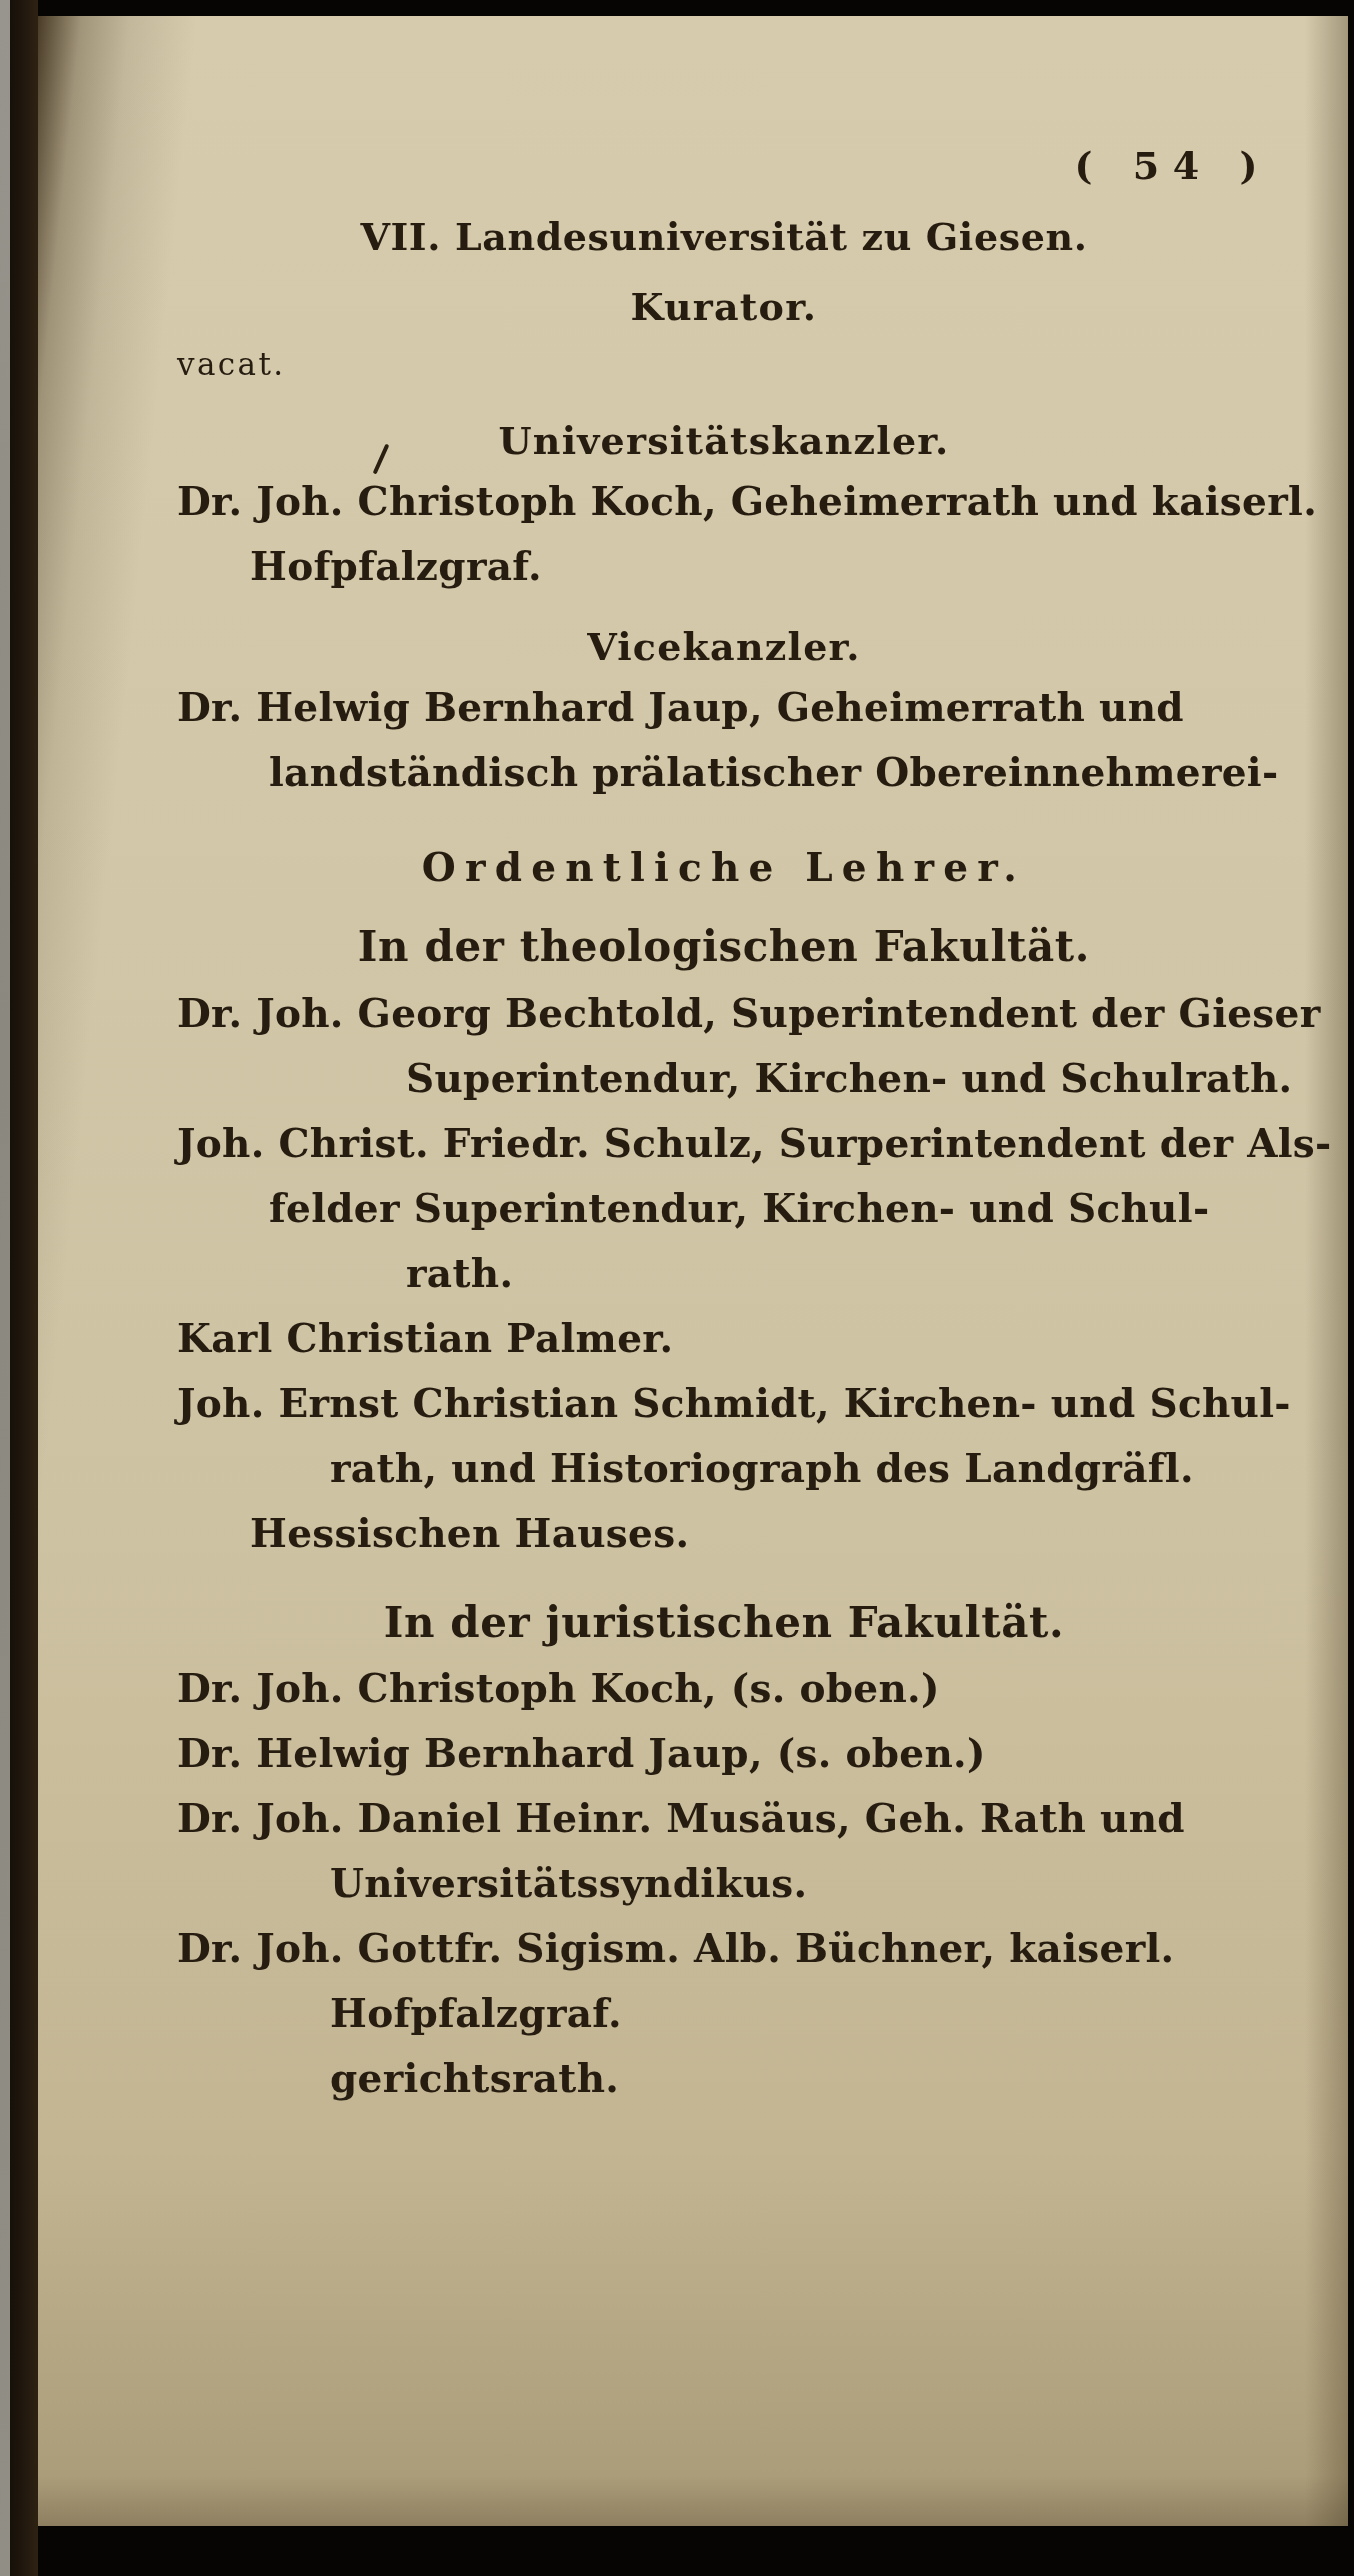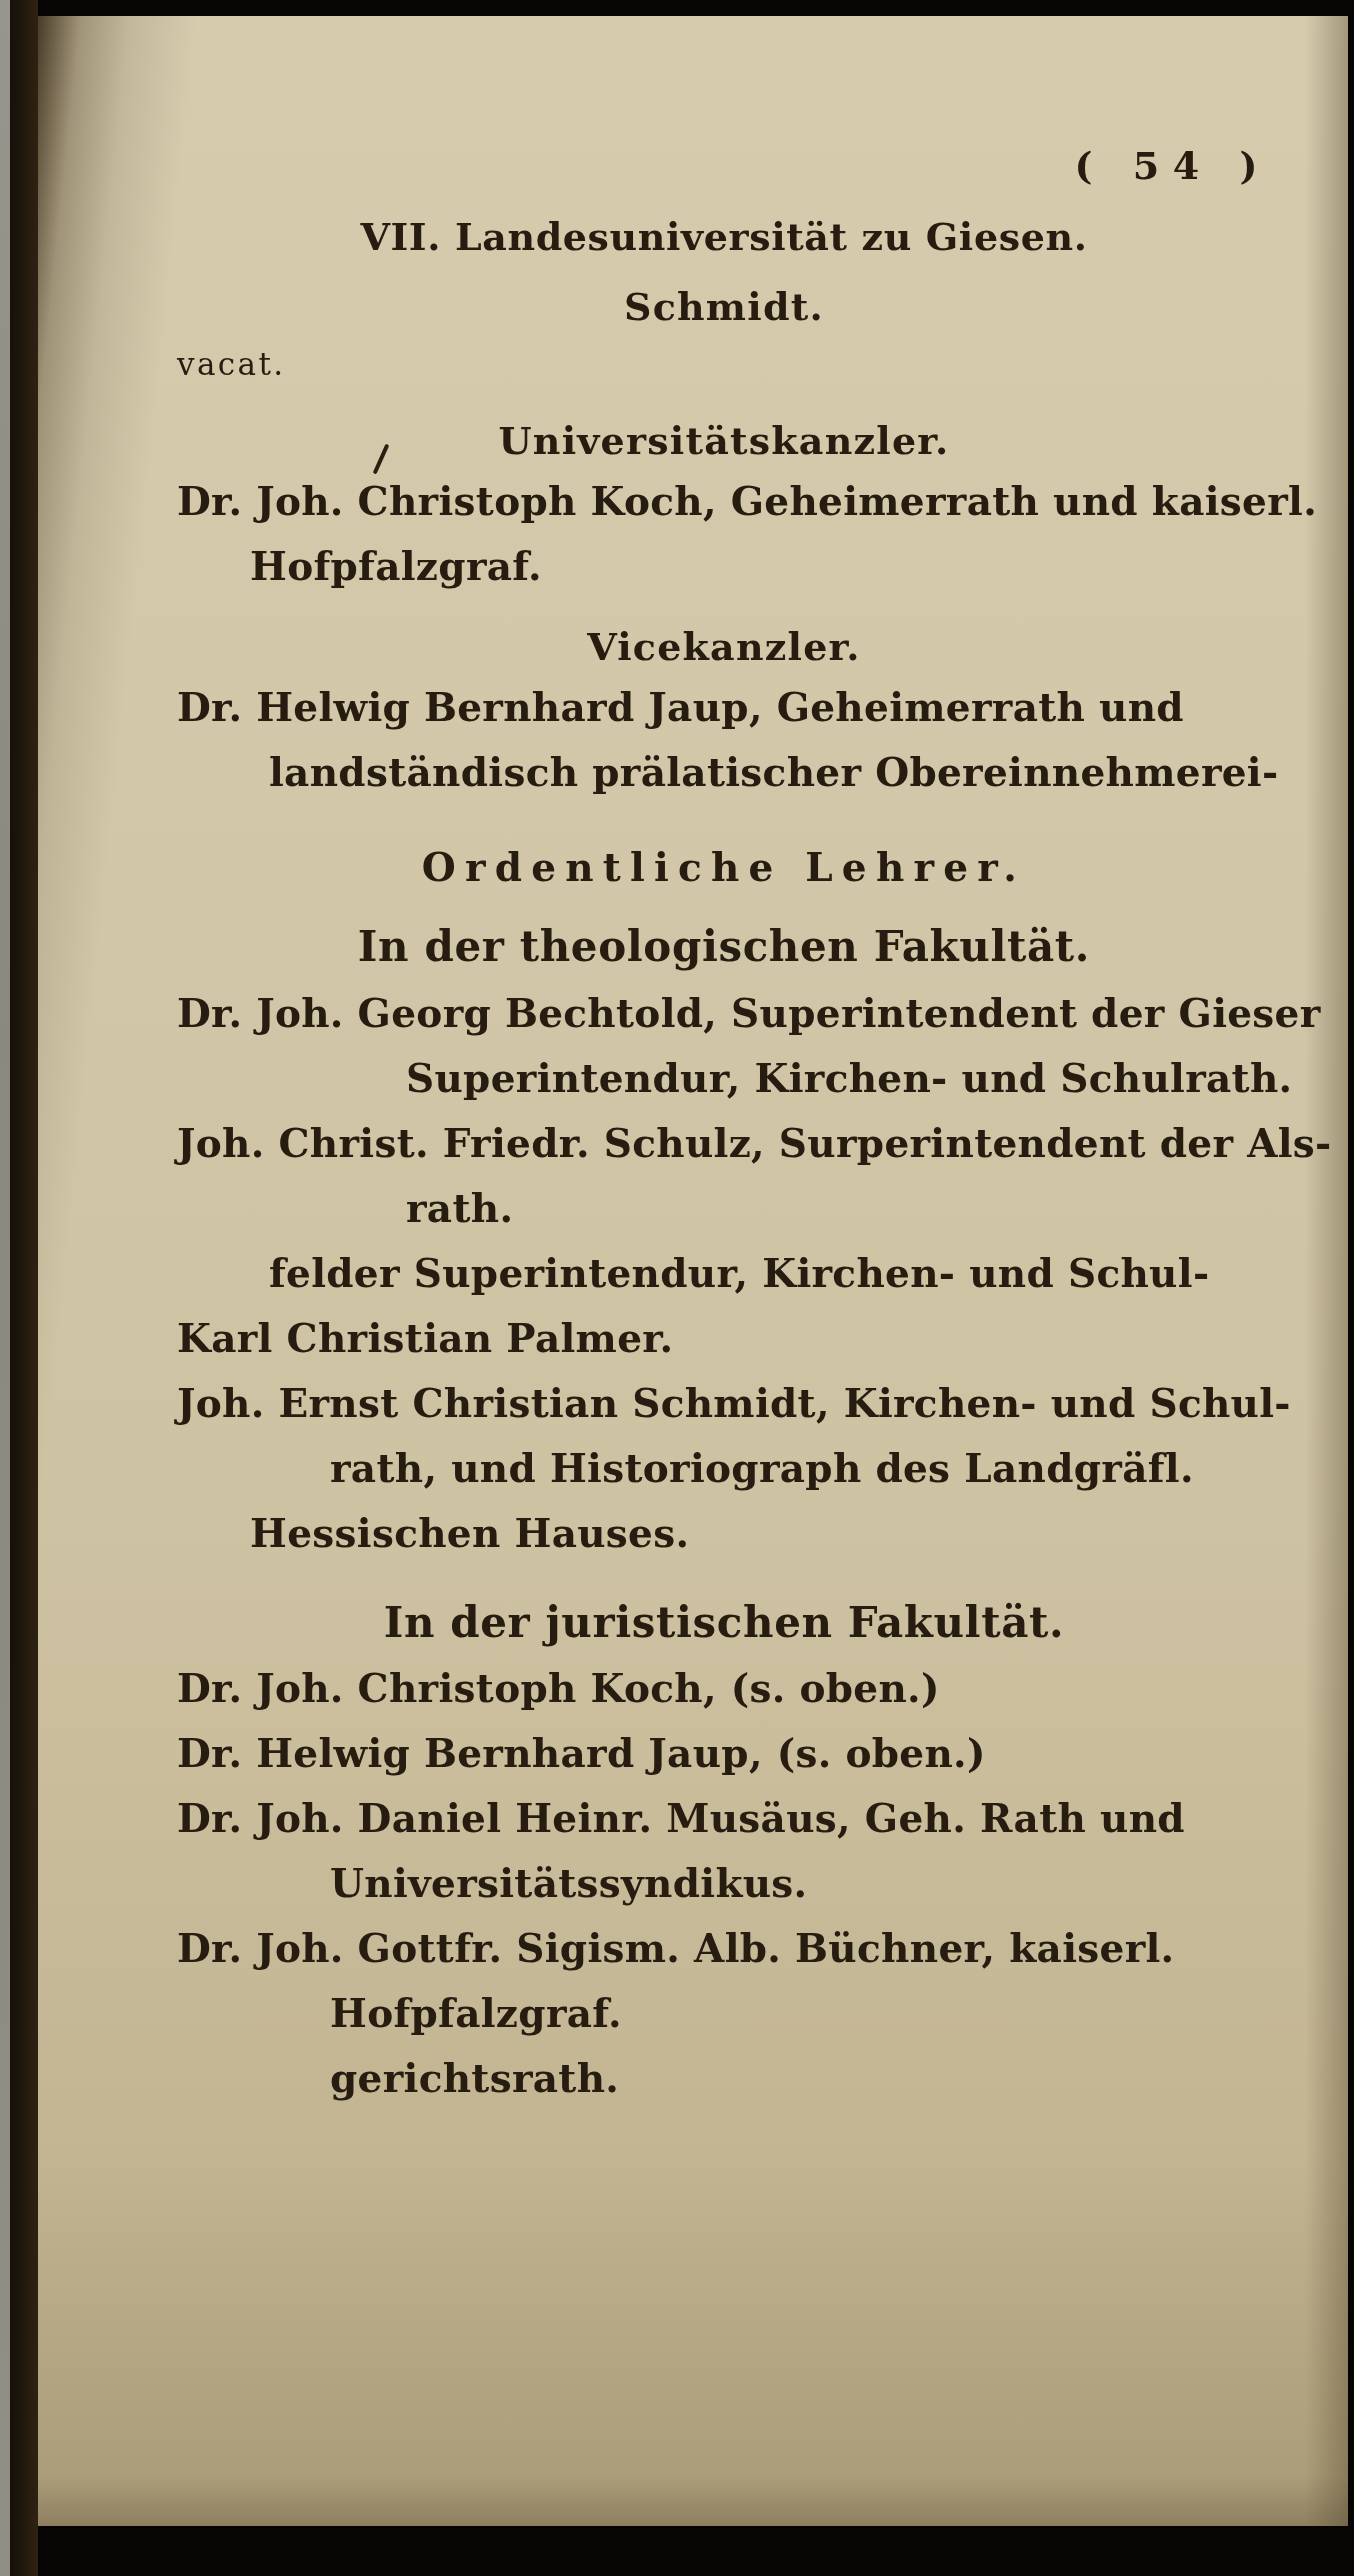--- a/index.html
+++ b/index.html
@@ -104,21 +104,21 @@
 <div class="paper">
   <div class="content">
 
     <div class="ink-mark"></div>
 
     <div class="pagenum">( 54 )</div>
 
     <div class="title">VII. Landesuniversität zu Giesen.</div>
 
     <section>
-      <div class="h-center">Schmidt.</div>
+      <div class="h-center">Kurator.</div>
       <div class="line vacat">vacat.</div>
     </section>
 
     <section>
       <div class="h-center">Universitätskanzler.</div>
       <div class="line">Dr. Joh. Christoph Koch, Geheimerrath und kaiserl.</div>
       <div class="line c1">Hofpfalzgraf.</div>
     </section>
 
     <section>
@@ -134,22 +134,22 @@
     <section>
       <div class="h-fak">In der theologischen Fakultät.</div>
 
       <div>
         <div class="line">Dr. Joh. Georg Bechtold, Superintendent der Gieser</div>
         <div class="line c4">Superintendur, Kirchen- und Schulrath.</div>
       </div>
 
       <div>
         <div class="line">Joh. Christ. Friedr. Schulz, Surperintendent der Als-</div>
+        <div class="line c2">felder Superintendur, Kirchen- und Schul-</div>
         <div class="line c4">rath.</div>
-        <div class="line c2">felder Superintendur, Kirchen- und Schul-</div>
       </div>
 
       <div>
         <div class="line">Karl Christian Palmer.</div>
       </div>
 
       <div>
         <div class="line">Joh. Ernst Christian Schmidt, Kirchen- und Schul-</div>
         <div class="line c3">rath, und Historiograph des Landgräfl.</div>
         <div class="line c1">Hessischen Hauses.</div>

